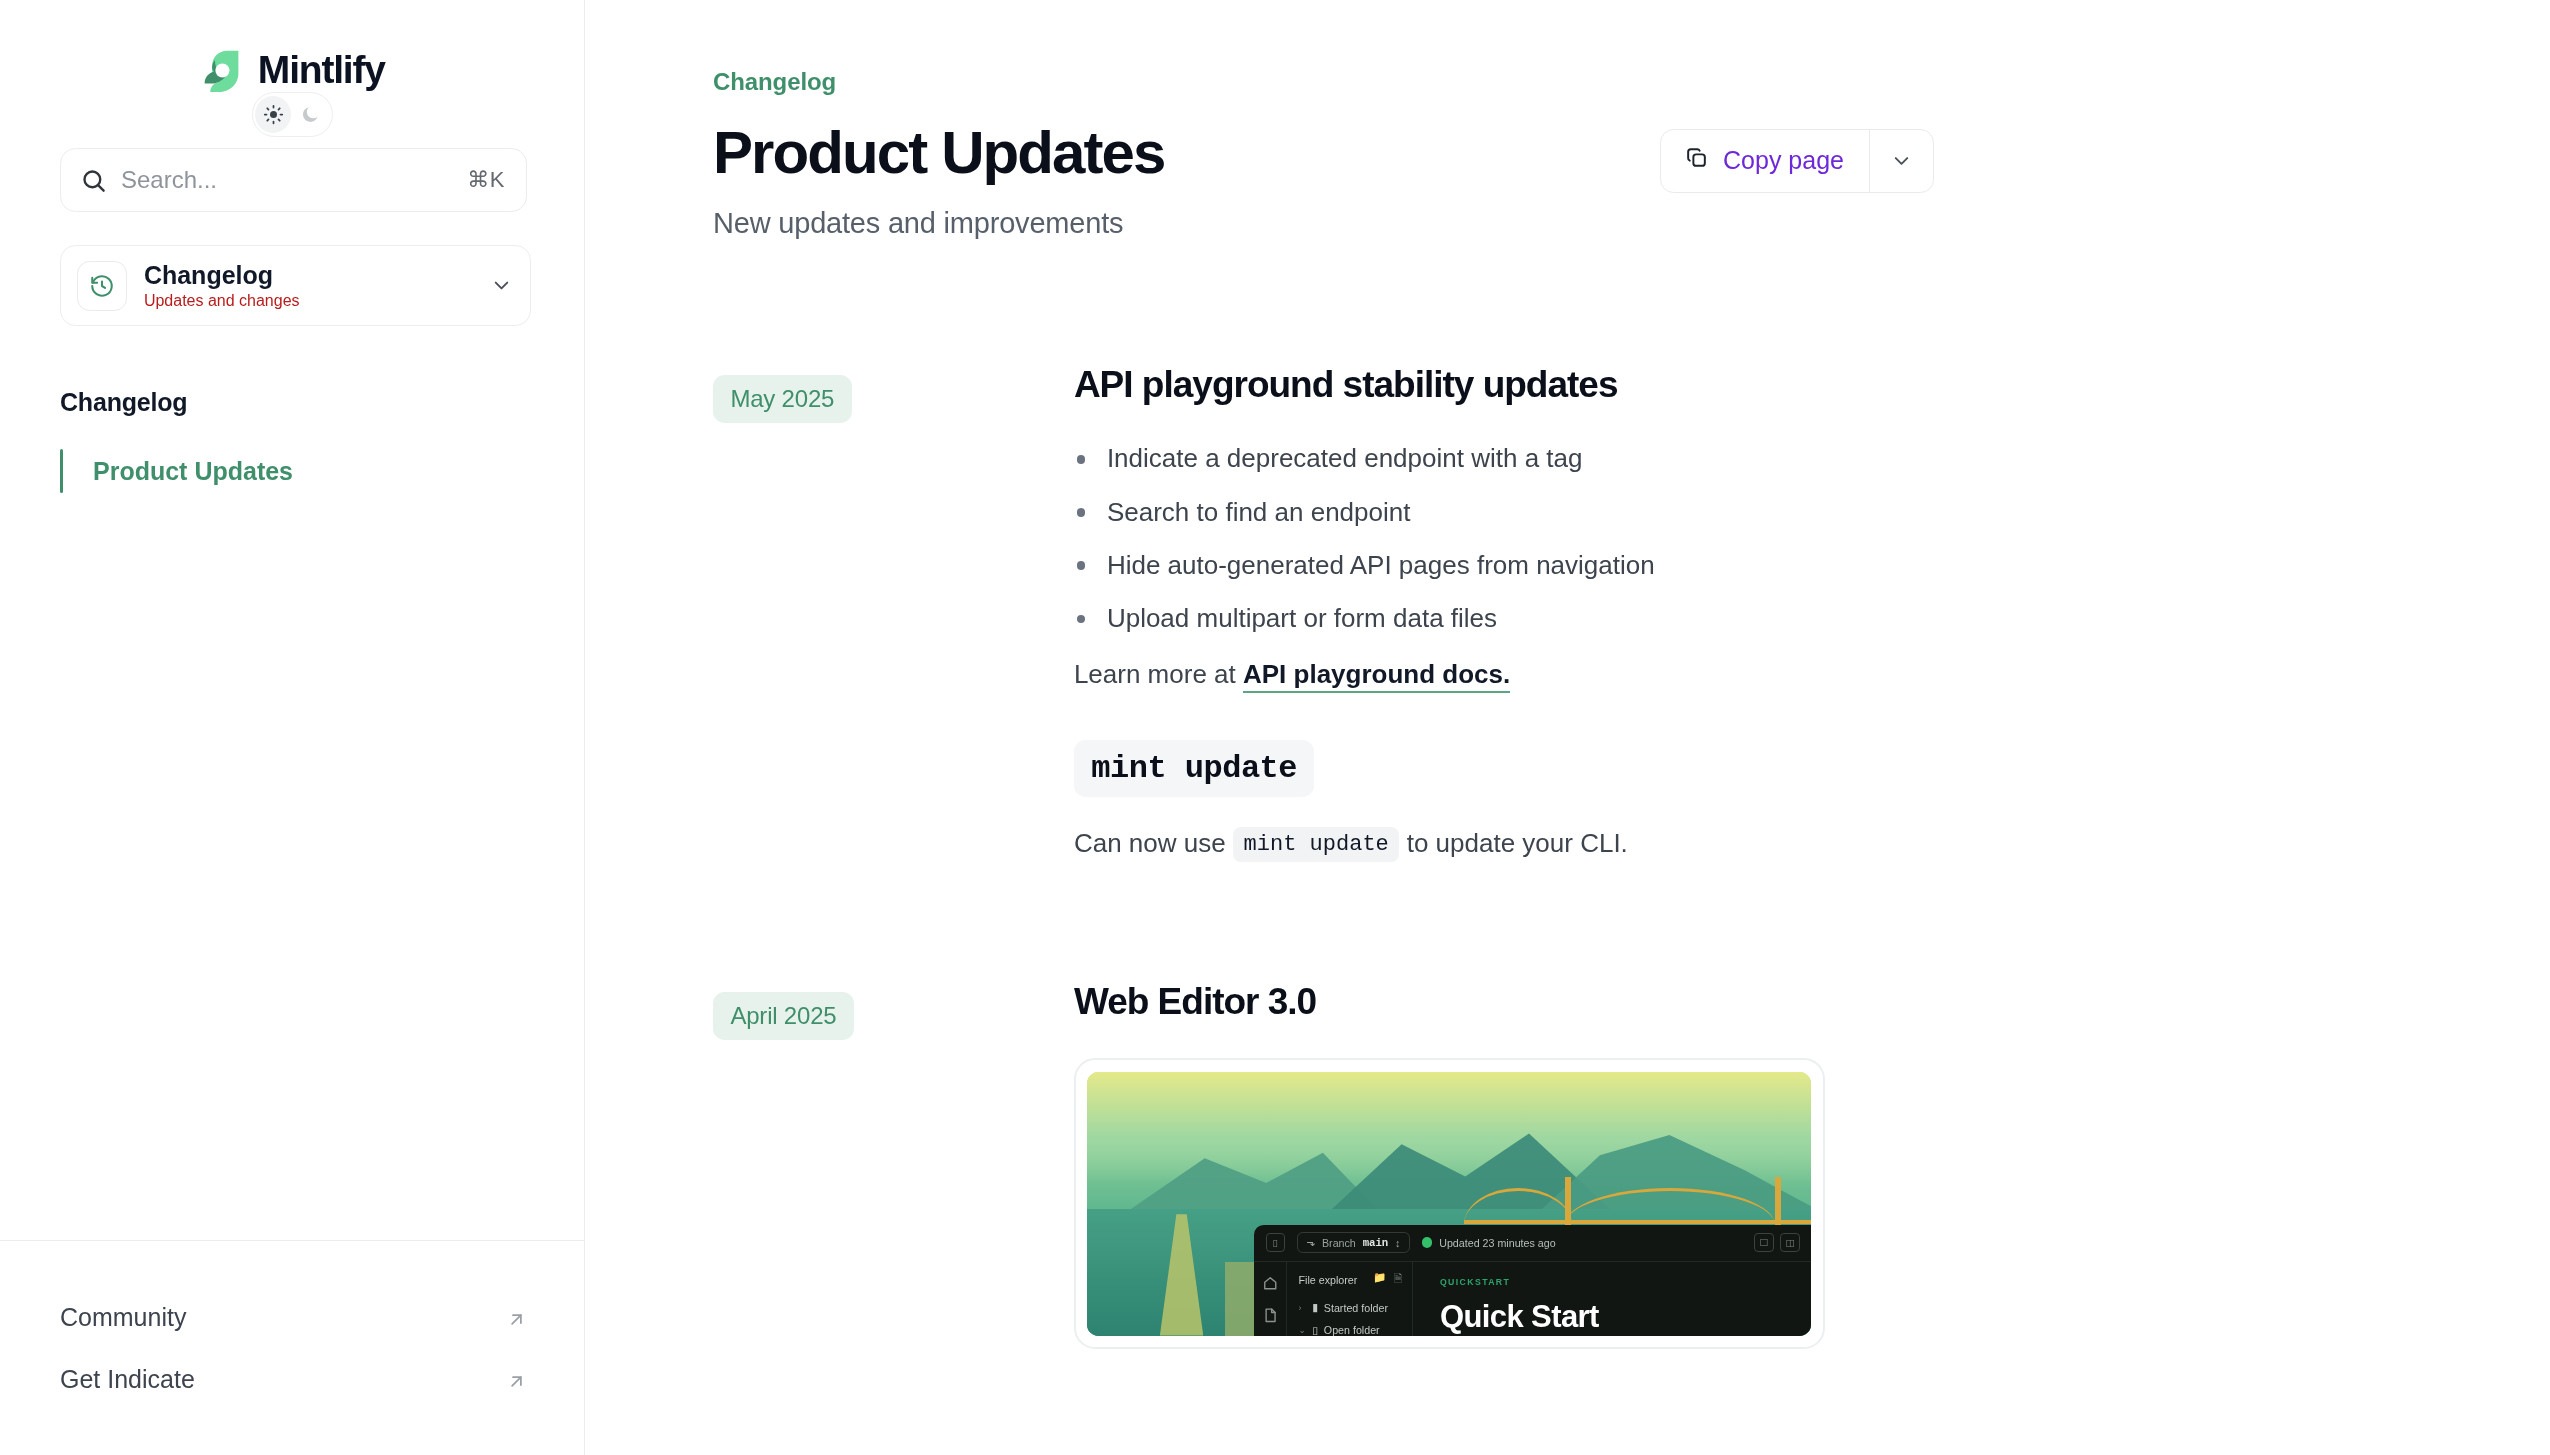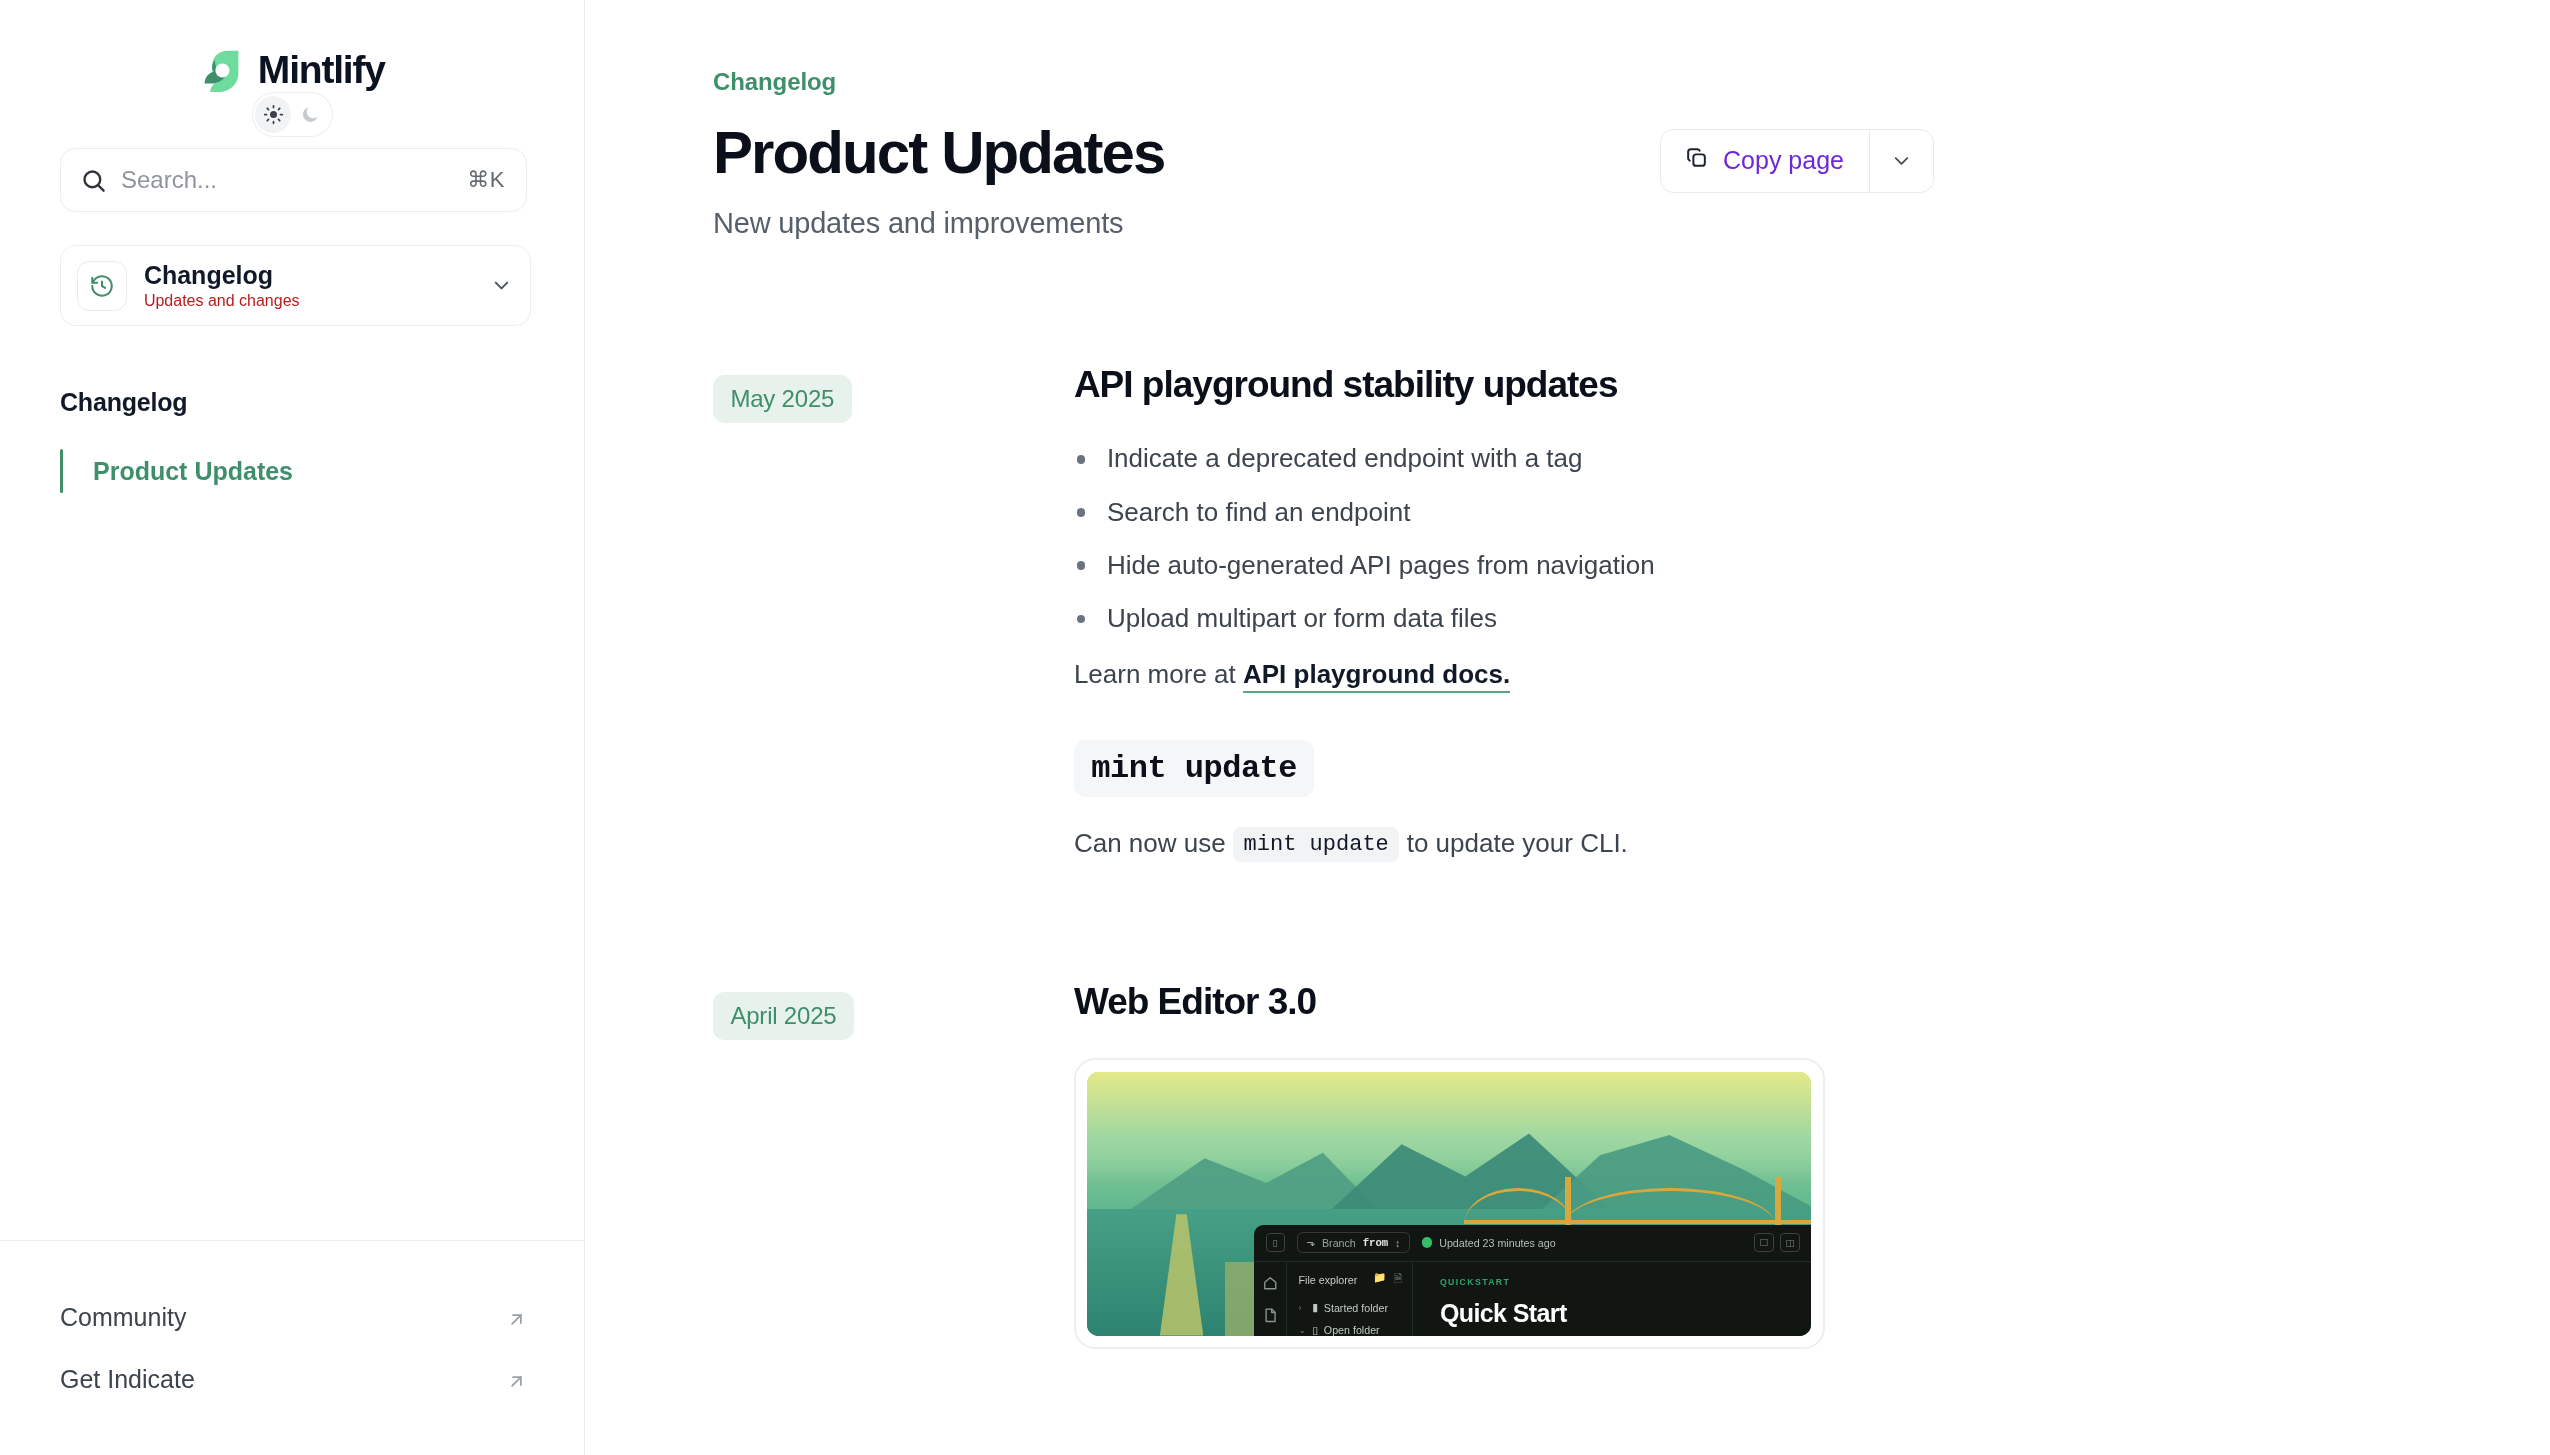--- a/index.html
+++ b/index.html
@@ -302,21 +302,21 @@
   .exp-row {
     display: flex; align-items: center; gap: 5.8px;
     font-size: 10.7px; color: #c2c9c3; margin-bottom: 9.7px;
   }
   .exp-caret { font-size: 8.7px; color: #79827b; width: 7.8px; }
   .ed-doc { flex: 1; padding: 15.5px 0 0 27px; }
   .doc-eyebrow {
     font-size: 8.7px; letter-spacing: 1.4px; color: #2ea36b; font-weight: 700;
     margin-bottom: 11.6px;
   }
-  .doc-h1 { font-size: 25px; font-weight: 700; color: #fff; letter-spacing: -0.6px; }
+  .doc-h1 { font-size: 31px; font-weight: 700; color: #fff; letter-spacing: -0.6px; }
 
   
   .toc {
     position: absolute; right: 0; top: 68px;
     width: 620px; padding-left: 1948px;
   }
 </style>
 </head>
 <body>
 
@@ -492,21 +492,21 @@
                 <div class="tower-city"></div>
                 <div class="bldg b1"></div>
                 <div class="bldg b2"></div>
 
                 <div class="editor-panel">
                   <div class="ed-topbar">
                     <span class="ed-icon-sq">▯</span>
                     <span class="ed-branch">
                       <span>⬎</span>
                       <span>Branch</span>
-                      <b>from</b>
+                      <b>main</b>
                       <span>↕</span>
                     </span>
                     <span class="ed-status">
                       <span class="ed-dot-ok"></span>
                       <span>Updated 23 minutes ago</span>
                     </span>
                     <span class="ed-right">
                       <span class="ed-icon-sq">☐</span>
                       <span class="ed-icon-sq">◫</span>
                     </span>

